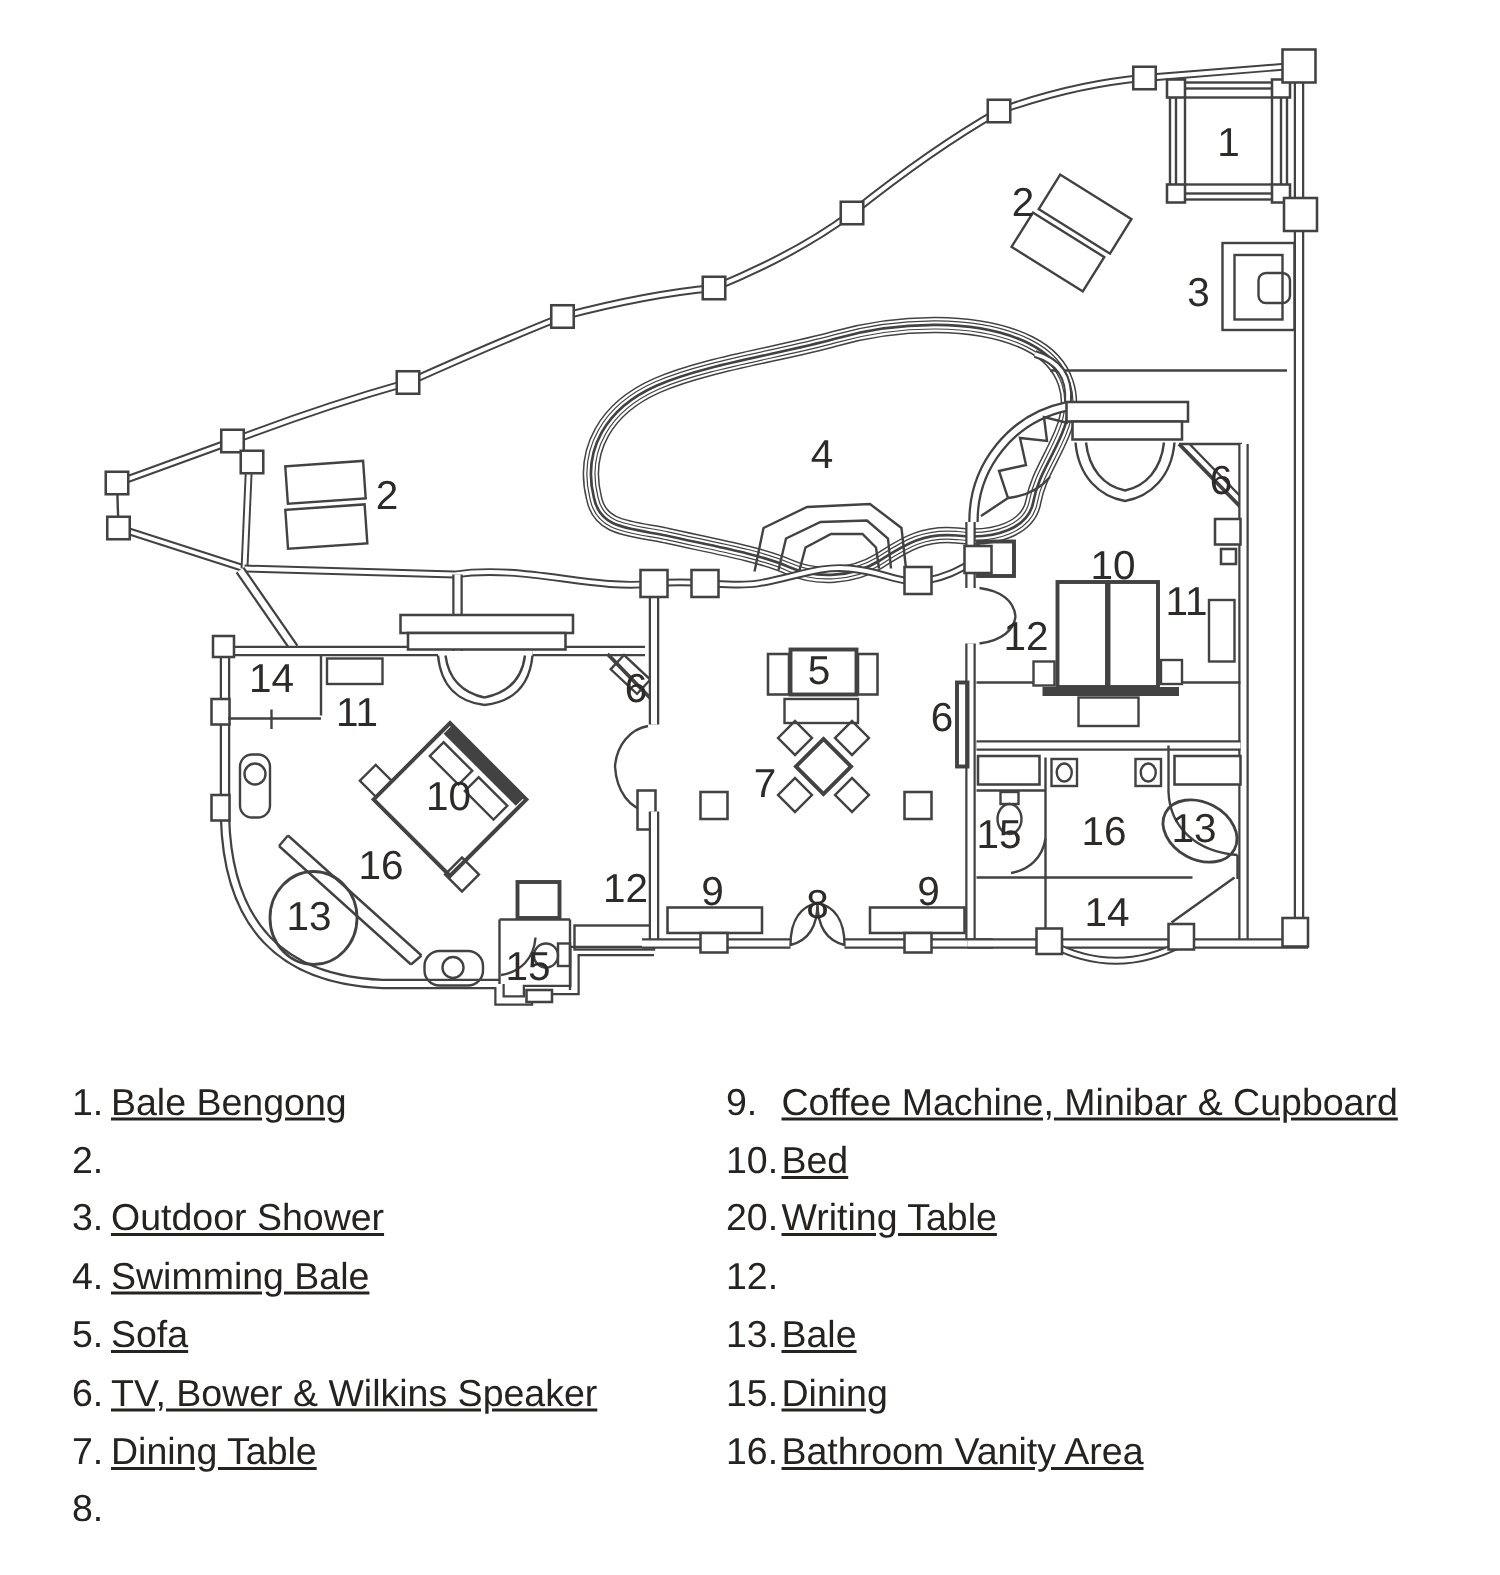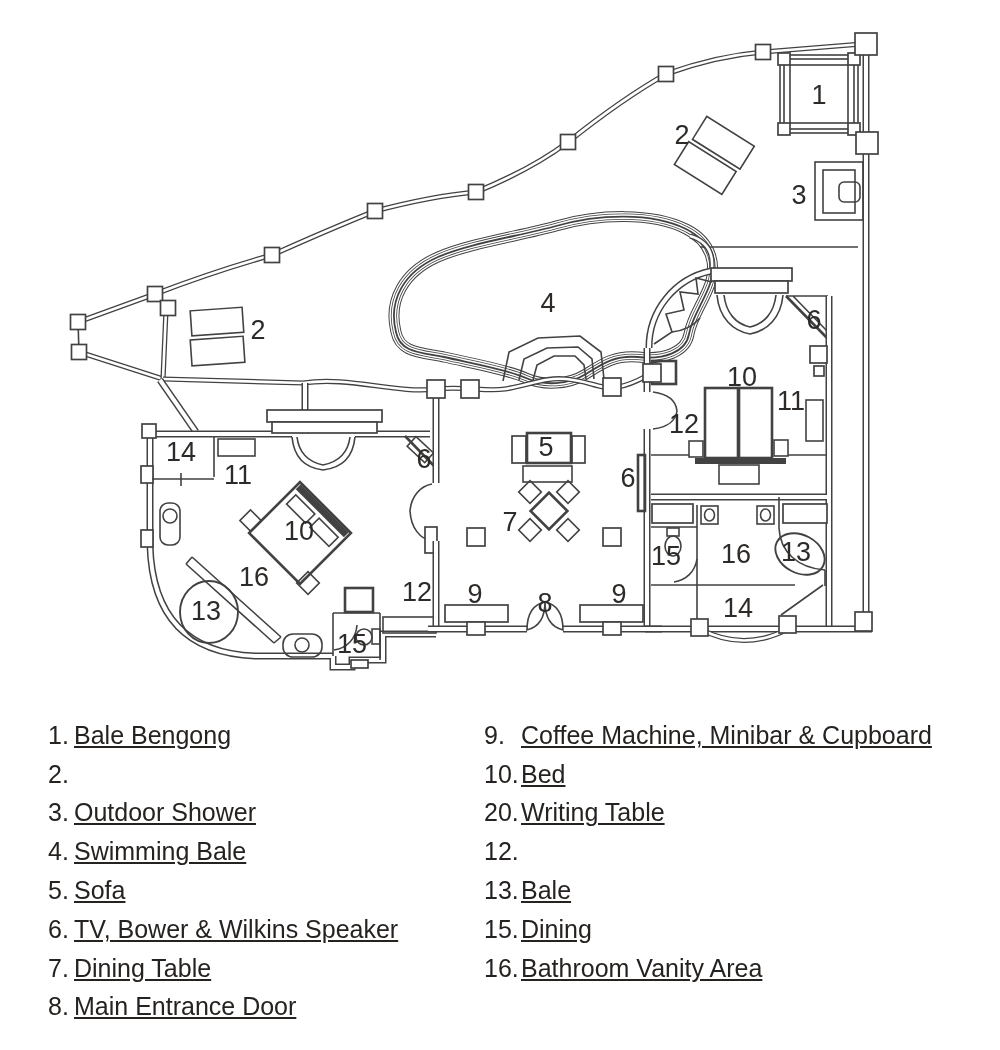--- a/index.html
+++ b/index.html
@@ -302,21 +302,20 @@
     <div class="lrow">
         <span class="lnum">6.</span>
         <span class="ltxt">TV, Bower &amp; Wilkins Speaker</span>
       </div>
     <div class="lrow">
         <span class="lnum">7.</span>
         <span class="ltxt">Dining Table</span>
       </div>
     <div class="lrow">
         <span class="lnum">8.</span>
-        <span class="ltxt">Main Entrance Door</span>
       </div>
   </div>
   <div class="lcol lcol-right">
     <div class="lrow">
         <span class="lnum">9.</span>
         <span class="ltxt">Coffee Machine, Minibar &amp; Cupboard</span>
       </div>
     <div class="lrow">
         <span class="lnum">10.</span>
         <span class="ltxt">Bed</span>

